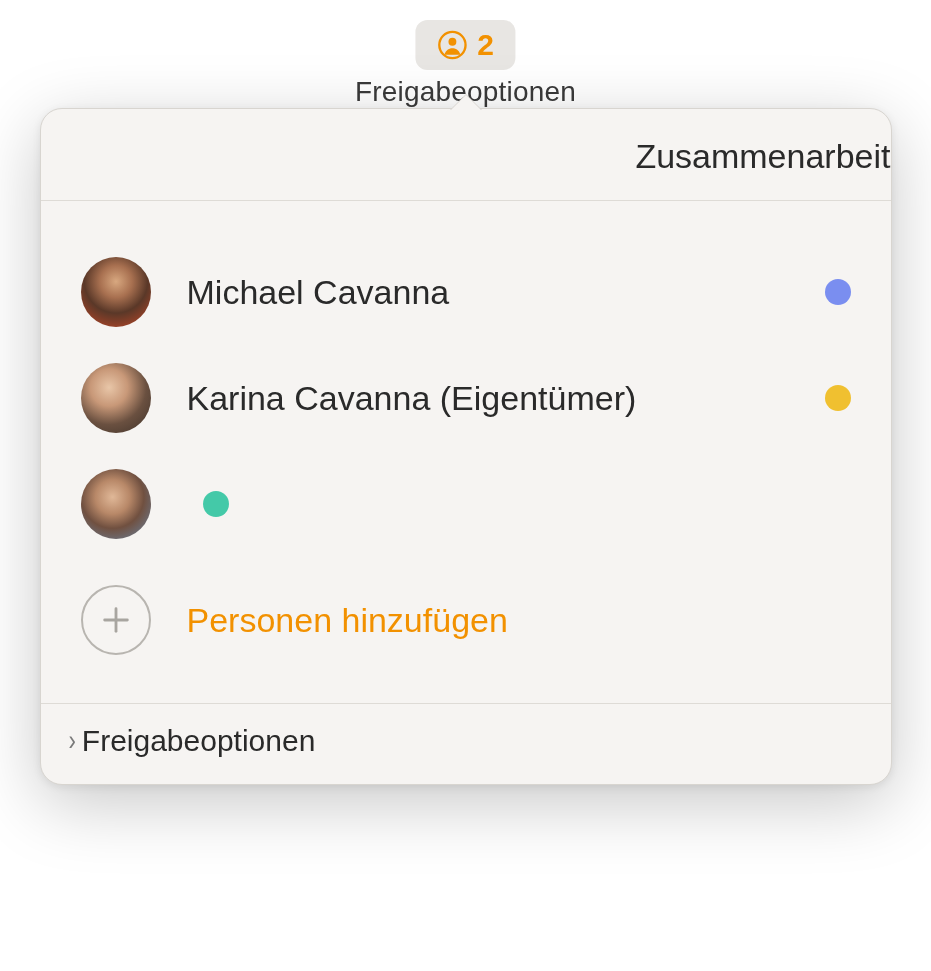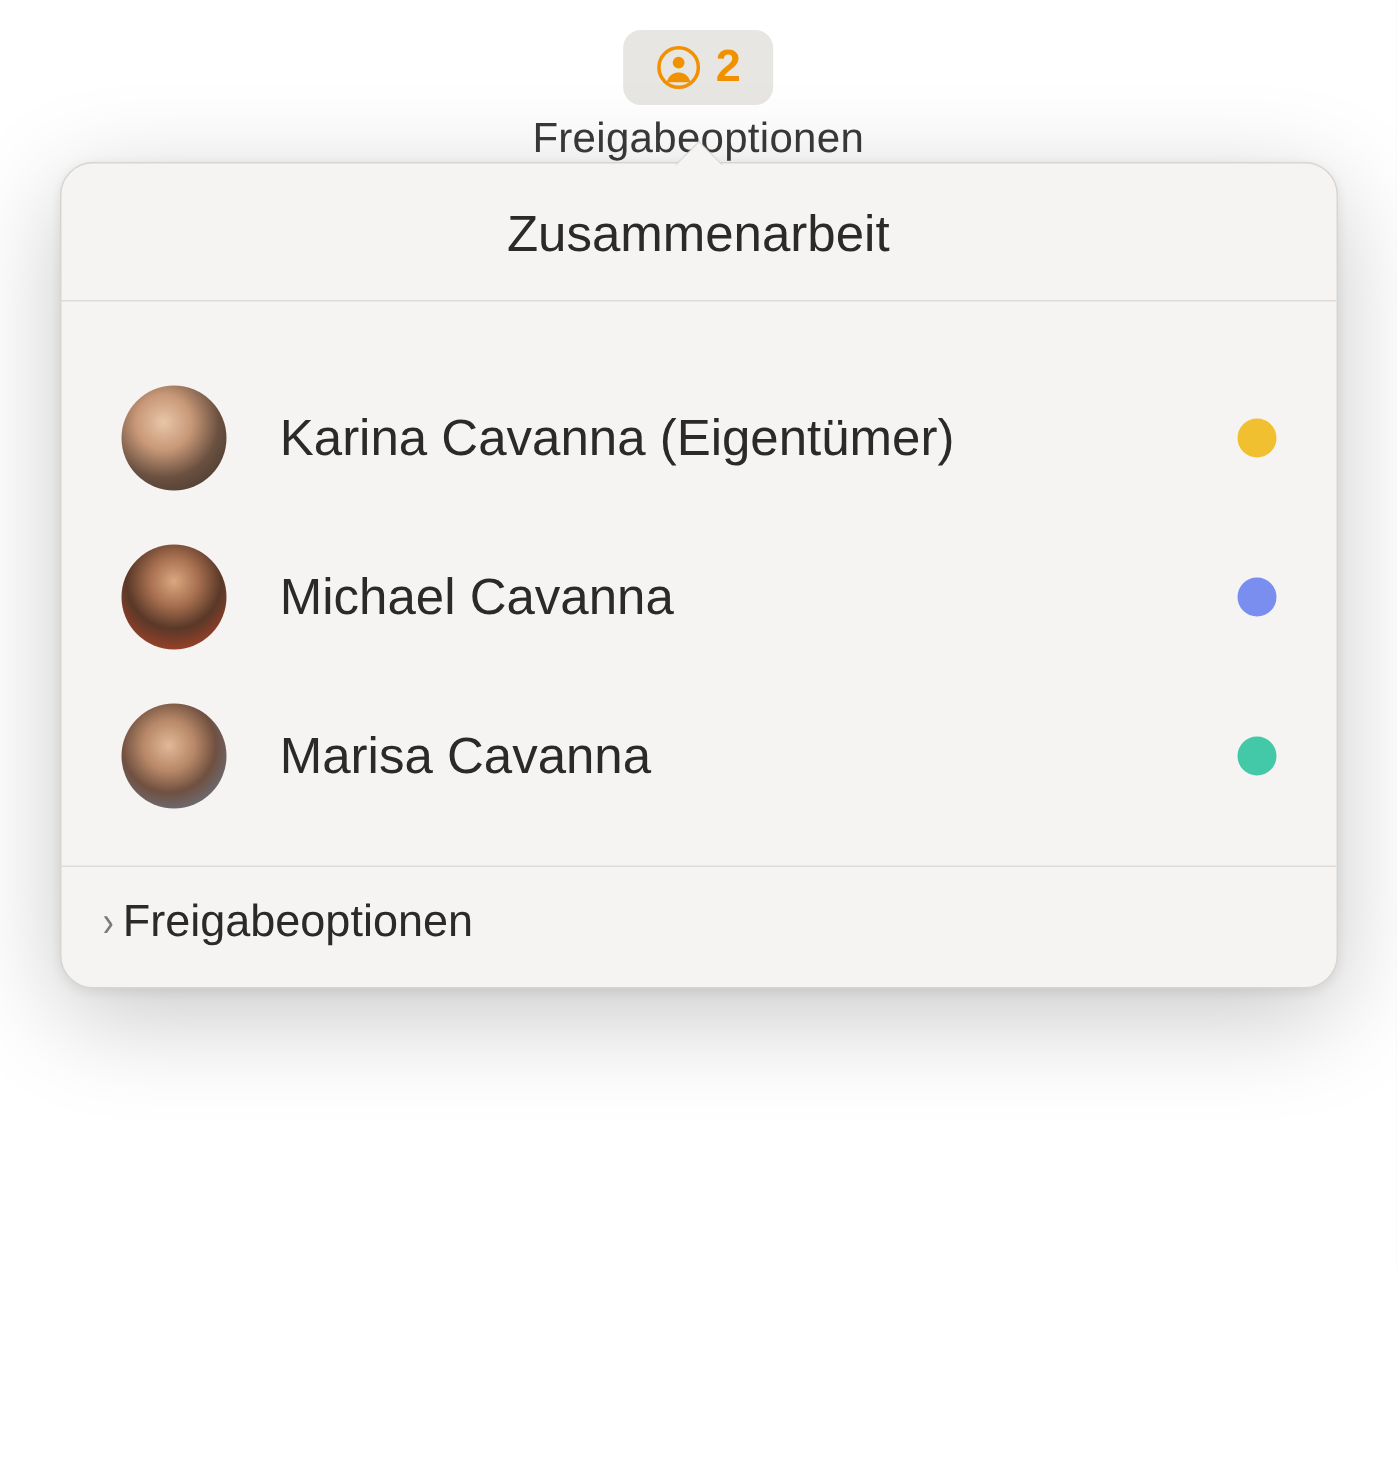--- a/index.html
+++ b/index.html
@@ -65,21 +65,21 @@
       left: 50%;
       transform: translateX(-50%);
       width: 0;
       height: 0;
       border-left: 16px solid transparent;
       border-right: 16px solid transparent;
       border-bottom: 16px solid #f6f4f2;
       filter: drop-shadow(0 -1px 0 #d8d5d0);
     }
     .popover-header {
-      text-align: center;
+      text-align: right;
       padding: 28px 0 24px;
       border-bottom: 1px solid #dedbd6;
     }
     .popover-title {
       font-size: 34px;
       font-weight: 400;
       color: #2a2a2a;
     }
     .participants {
       padding: 38px 40px 20px 40px;
@@ -190,37 +190,45 @@
 </div>
 
 <div class="popover">
   <div class="popover-header">
     <div class="popover-title">Zusammenarbeit</div>
   </div>
 
   <div class="participants">
 
     <div class="participant-row">
+      <div class="avatar av2"></div>
+      <div class="participant-name">Michael Cavanna</div>
+      <div class="status-dot" style="background:#7a8ef0"></div>
+    </div>
+
+    <div class="participant-row">
       <div class="avatar av1"></div>
       <div class="participant-name">Karina Cavanna (Eigentümer)</div>
       <div class="status-dot" style="background:#f0c030"></div>
     </div>
 
     <div class="participant-row">
-      <div class="avatar av2"></div>
-      <div class="participant-name">Michael Cavanna</div>
-      <div class="status-dot" style="background:#7a8ef0"></div>
-    </div>
-
-    <div class="participant-row">
       <div class="avatar av3"></div>
-      <div class="participant-name">Marisa Cavanna</div>
       <div class="status-dot" style="background:#44c9a8"></div>
     </div>
 
+    <div class="add-row">
+      <div class="plus-circle">
+        <svg viewBox="0 0 24 24">
+          <line x1="12" y1="4" x2="12" y2="20" stroke="#a8a5a0" stroke-width="2" stroke-linecap="round"></line>
+          <line x1="4" y1="12" x2="20" y2="12" stroke="#a8a5a0" stroke-width="2" stroke-linecap="round"></line>
+        </svg>
+      </div>
+      <div class="add-label">Personen hinzufügen</div>
+    </div>
 
   </div>
 
   <div class="share-options">
     <div class="share-header">
       <span class="chevron">›</span>
       <span class="share-title">Freigabeoptionen</span>
     </div>
   </div>
 </div>

